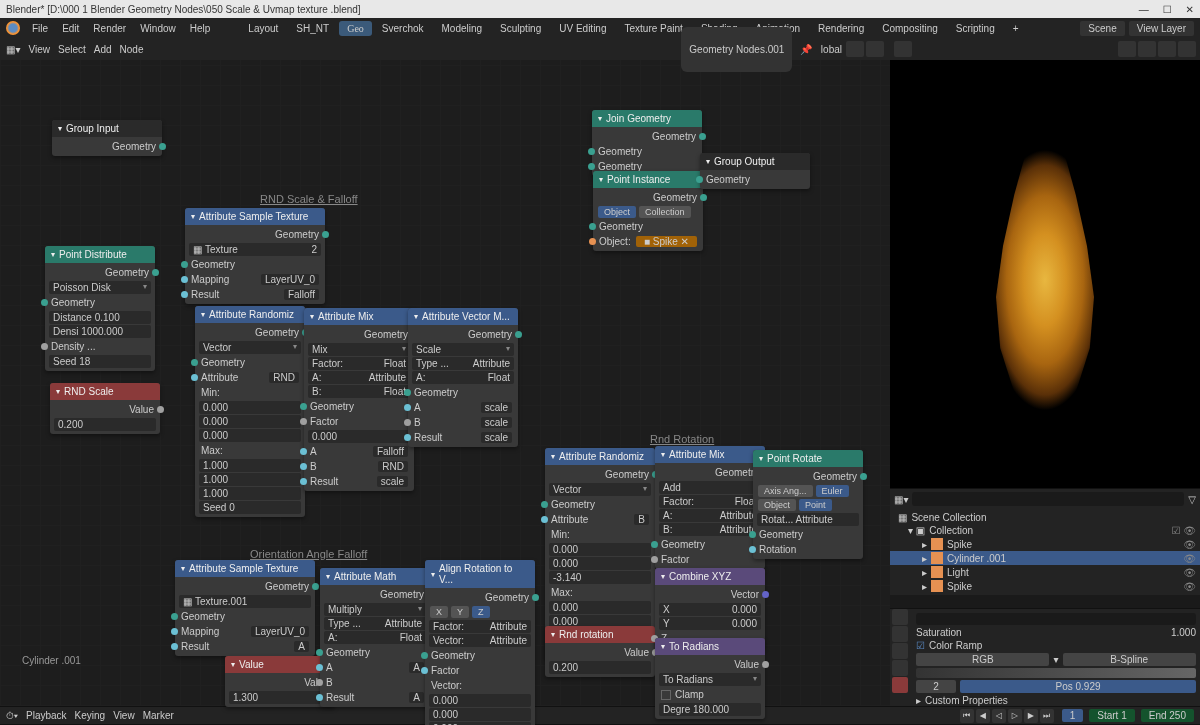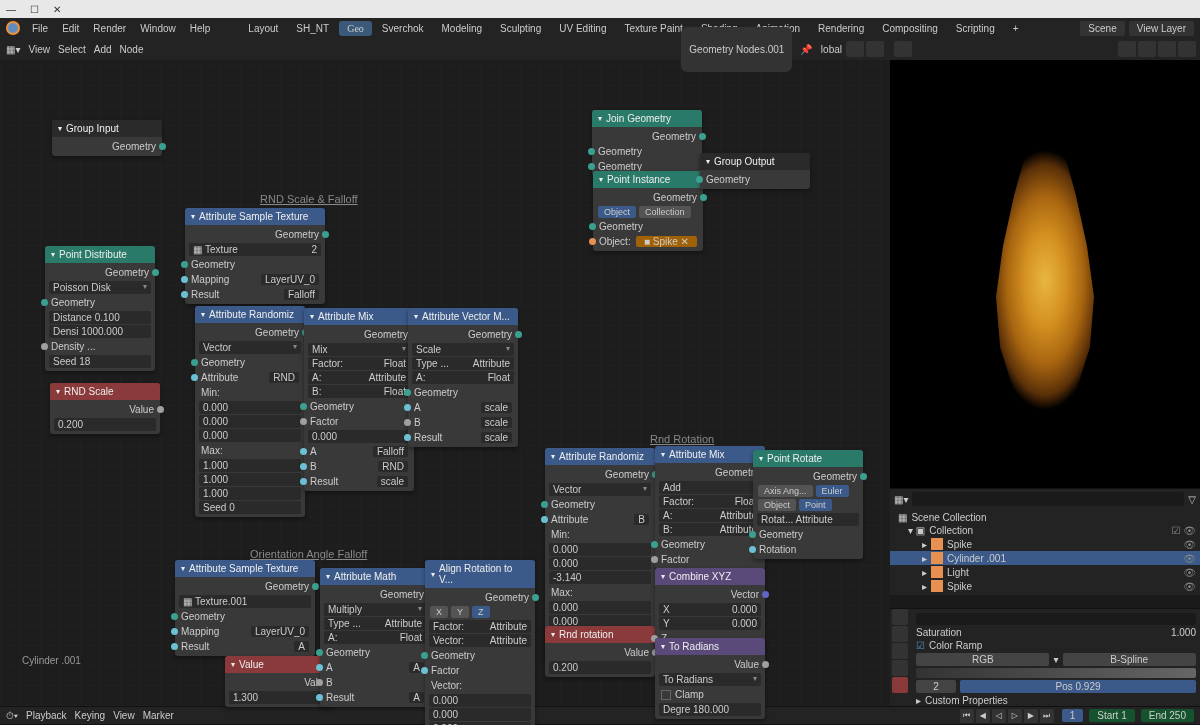--- a/index.html
+++ b/index.html
@@ -72,20 +72,21 @@
 .tl-field { background: #3b5a8a; border-radius: 2px; padding: 1px 8px; }
 .tl-field.dark { background: #14532d; }
 .statusbar { height: 18px; background: #232323; display: flex; align-items: center; padding: 0 6px; gap: 12px; color: #888; font-size: 9px; border-top: 1px solid #111; }
 .pinned { position: absolute; bottom: 40px; left: 22px; color: #999; font-size: 10px; }
 .dd { font-size: 8px; color: #888; }
 </style>
 </head>
 <body>
 
 <div class="titlebar">
+  <span>Blender* [D:\000 1 Blender Geometry  Nodes\050 Scale &amp; Uvmap texture .blend]</span>
   <div class="buttons">
     <span>—</span>
     <span>☐</span>
     <span>✕</span>
   </div>
 </div>
 
 <div class="menubar">
   <div class="logo"></div>
   <span>File</span>

